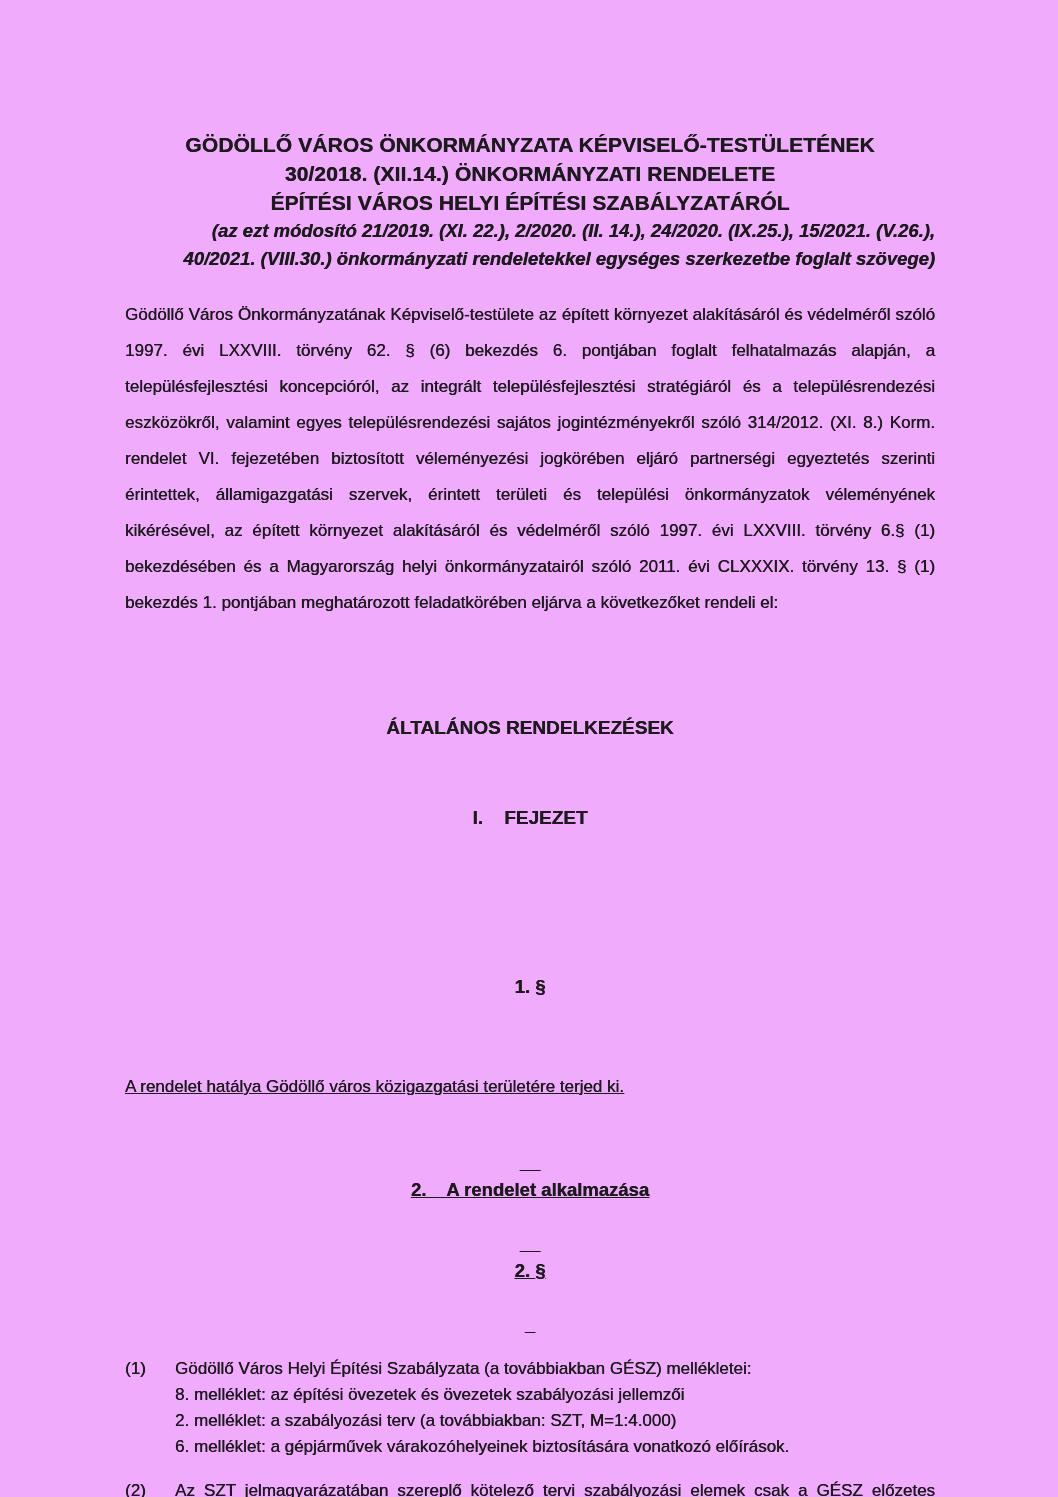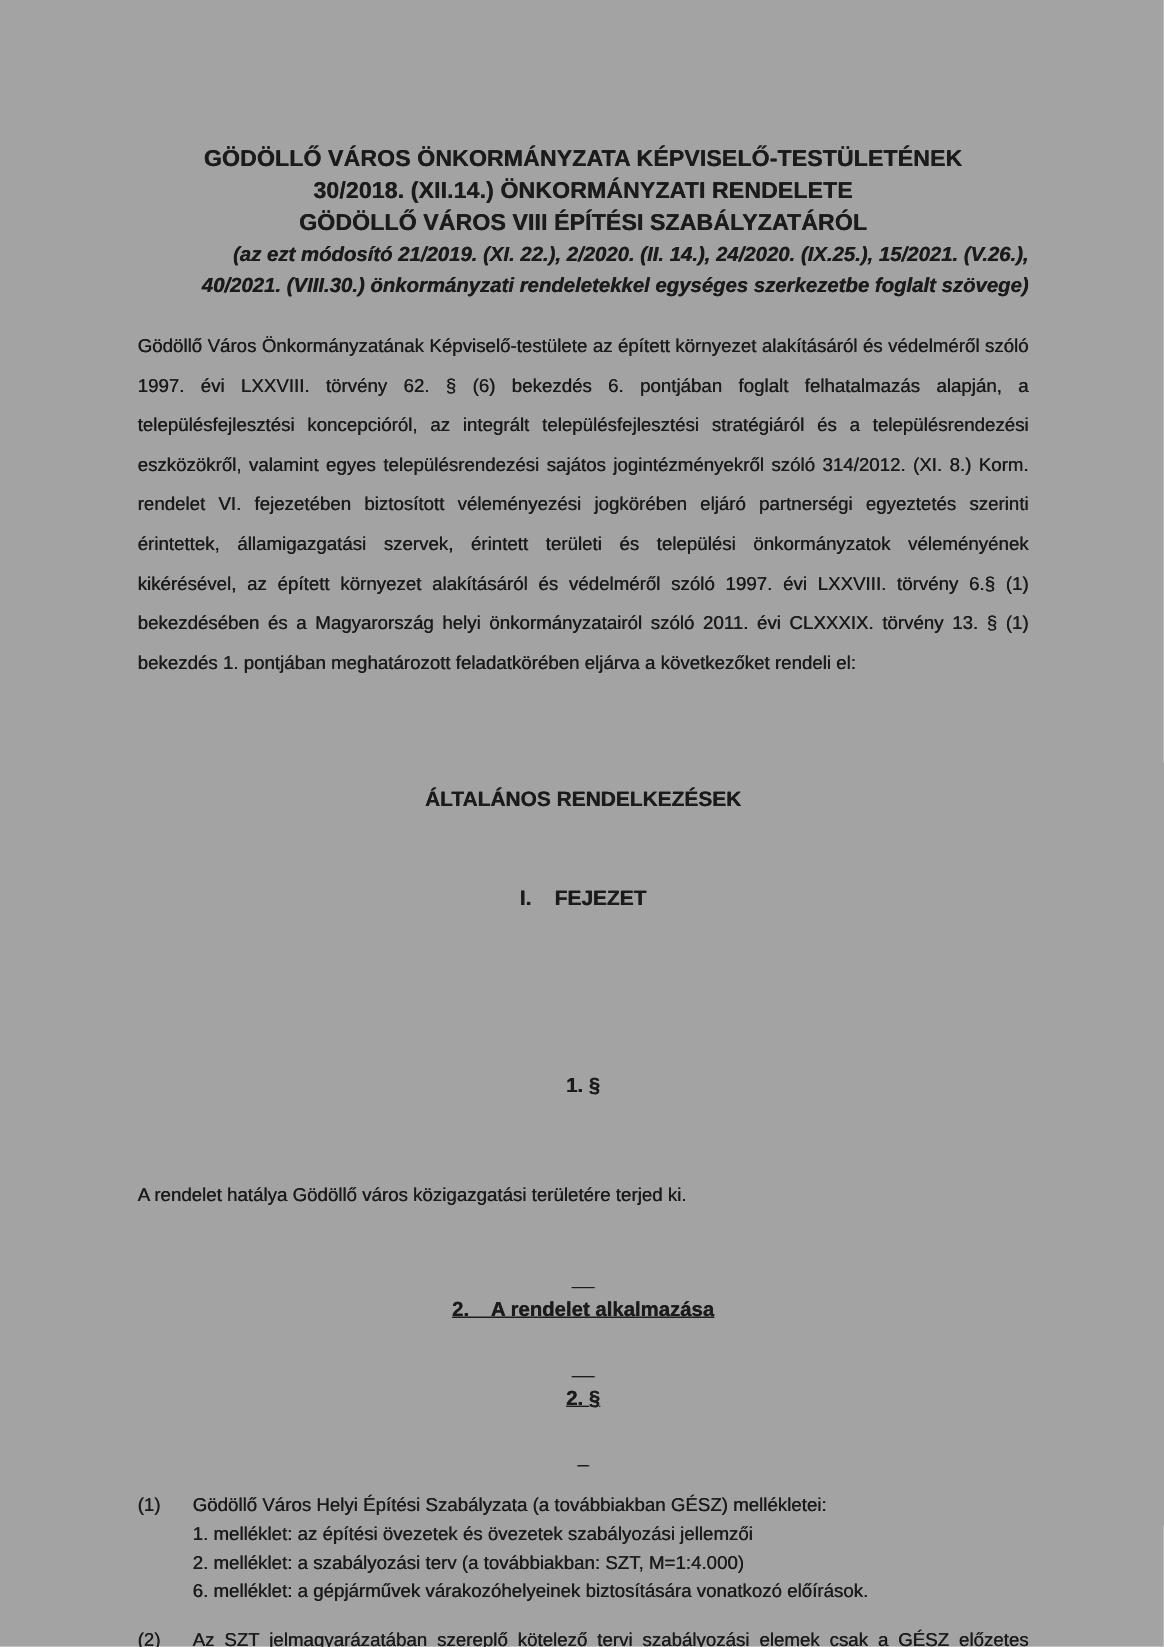--- a/index.html
+++ b/index.html
@@ -12,21 +12,21 @@
     height: 1497px;
     overflow: hidden;
     font-family: "Liberation Sans", sans-serif;
     color: #1b1b1b;
   }
   .page {
     box-sizing: border-box;
     width: 1058px;
     height: 1497px;
     padding: 130px 123px 40px 125px;
-    background: #a3a3a3;
+    background: #f0abfc;
     
     text-shadow: 0.35px 0 0 currentColor;
   }
   
   .title-block {
     text-align: center;
     font-weight: bold;
     font-size: 21px;
     line-height: 29px;
     letter-spacing: 0.1px;
@@ -59,21 +59,21 @@
     font-size: 18.5px;
     line-height: 27px;
     white-space: pre-wrap;
   }
   .sh-1 { margin-top: 26px; }
   .sh-2 { margin-top: 22px; text-decoration: underline; }
   .plain-line {
     font-size: 17px;
     line-height: 26px;
   }
-  .s1-body { margin-top: 20px; }
+  .s1-body { margin-top: 20px; text-decoration: underline; }
   .clauses { margin-top: 18px; }
   .clause {
     display: flex;
     font-size: 17px;
     line-height: 26px;
     margin-bottom: 18px;
   }
   .clause:last-child { margin-bottom: 0; }
   .clause-marker {
     flex: 0 0 50px;
@@ -90,21 +90,21 @@
   }
 </style>
 </head>
 <body>
 
 <div class="page">
 
   <div class="title-block">
     <div>GÖDÖLLŐ VÁROS ÖNKORMÁNYZATA KÉPVISELŐ-TESTÜLETÉNEK</div>
     <div>30/2018. (XII.14.) ÖNKORMÁNYZATI RENDELETE</div>
-    <div>GÖDÖLLŐ VÁROS VIII ÉPÍTÉSI SZABÁLYZATÁRÓL</div>
+    <div>ÉPÍTÉSI VÁROS HELYI ÉPÍTÉSI SZABÁLYZATÁRÓL</div>
   </div>
 
   <div class="amendment-block">
     <div>(az ezt módosító 21/2019. (XI. 22.), 2/2020. (II. 14.), 24/2020. (IX.25.), 15/2021. (V.26.),</div>
     <div>40/2021. (VIII.30.) önkormányzati rendeletekkel egységes szerkezetbe foglalt szövege)</div>
   </div>
 
   <div class="preamble">Gödöllő Város Önkormányzatának Képviselő-testülete az épített környezet alakításáról és védelméről szóló 1997. évi LXXVIII. törvény 62. § (6) bekezdés 6. pontjában foglalt felhatalmazás alapján, a településfejlesztési koncepcióról, az integrált településfejlesztési stratégiáról és a településrendezési eszközökről, valamint egyes településrendezési sajátos jogintézményekről szóló 314/2012. (XI. 8.) Korm. rendelet VI. fejezetében biztosított véleményezési jogkörében eljáró partnerségi egyeztetés szerinti érintettek, államigazgatási szervek, érintett területi és települési önkormányzatok véleményének kikérésével, az épített környezet alakításáról és védelméről szóló 1997. évi LXXVIII. törvény 6.§ (1) bekezdésében és a Magyarország helyi önkormányzatairól szóló 2011. évi CLXXXIX. törvény 13. § (1) bekezdés 1. pontjában meghatározott feladatkörében eljárva a következőket rendeli el:</div>
 
   <div class="chapter-block">
@@ -123,21 +123,21 @@
   </div>
 
   <div class="clauses">
 
     <div>
       <div class="clause" style="margin-bottom:0;">
         <div class="clause-marker">(1)</div>
         <div class="clause-body">Gödöllő Város Helyi Építési Szabályzata (a továbbiakban GÉSZ) mellékletei:</div>
       </div>
       <div class="sub-items">
-        <div>1. melléklet: az építési övezetek és övezetek szabályozási jellemzői</div>
+        <div>8. melléklet: az építési övezetek és övezetek szabályozási jellemzői</div>
         <div>2. melléklet: a szabályozási terv (a továbbiakban: SZT, M=1:4.000)</div>
         <div>6. melléklet: a gépjárművek várakozóhelyeinek biztosítására vonatkozó előírások.</div>
       </div>
     </div>
 
     <div class="clause" style="margin-top:18px;">
       <div class="clause-marker">(2)</div>
       <div class="clause-body">Az SZT jelmagyarázatában szereplő kötelező tervi szabályozási elemek csak a GÉSZ előzetes módosításával változtathatók meg.</div>
     </div>
 

